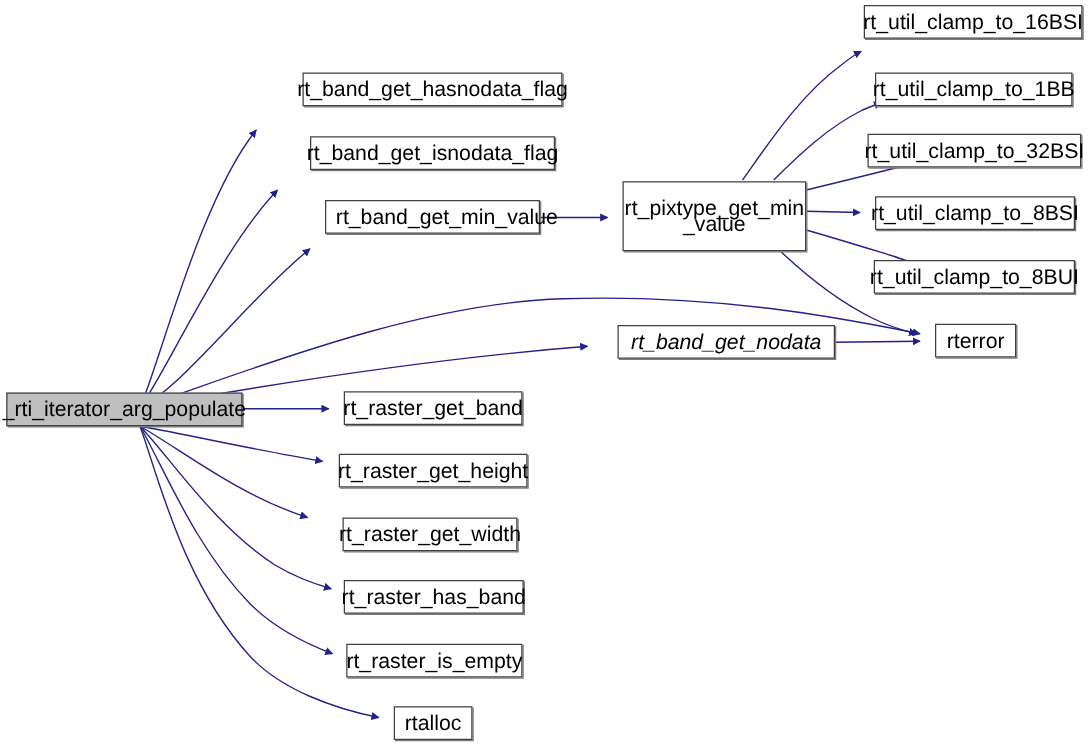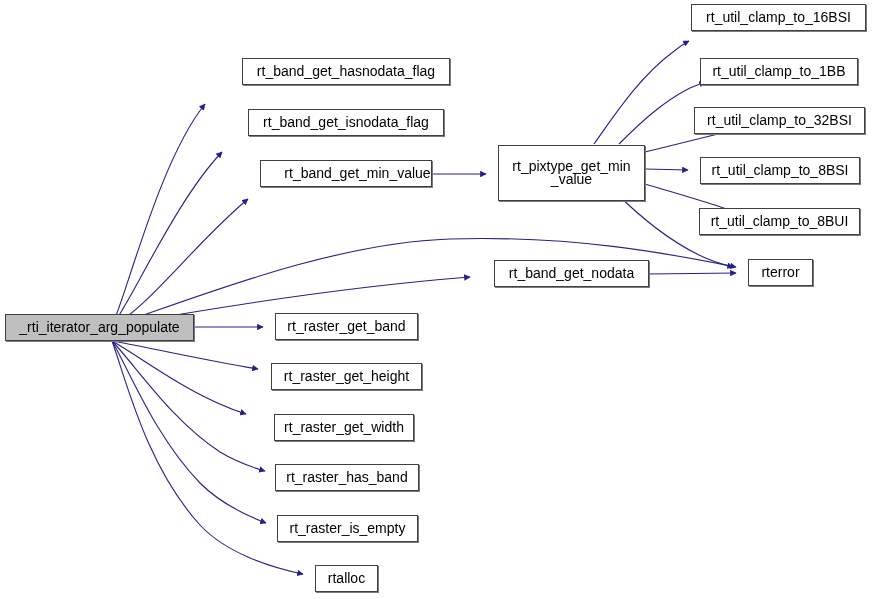--- a/index.html
+++ b/index.html
@@ -11,21 +11,21 @@
     overflow:hidden;
     font-family:"Liberation Sans","DejaVu Sans",sans-serif;
   }
   #edges{position:absolute;left:0;top:0;width:872px;height:599px;}
   .node{
     position:absolute;
     box-sizing:border-box;
     border:1px solid #404040;
     background:#ffffff;
     color:#000000;
-    font-size:14px;
+    font-size:17px;
     line-height:13.5px;
     display:flex;
     align-items:center;
     justify-content:center;
     text-align:center;
     white-space:pre;
     letter-spacing:0px;
     box-shadow:1px 1px 0 0 #7b7b7b;
   }
   .node.root{
@@ -61,21 +61,21 @@
       <path d="M645,152 C670,146 698,139 722,133 C730,131 738,129 745,127" fill="none" stroke="#22228a" stroke-width="1.1" marker-end="url(#arrowhead)"></path>
       <path d="M645,169 L688,170" fill="none" stroke="#22228a" stroke-width="1.1" marker-end="url(#arrowhead)"></path>
       <path d="M645,184 C666,190 692,198 715,205 C723,208 731,210 738,213" fill="none" stroke="#22228a" stroke-width="1.1" marker-end="url(#arrowhead)"></path>
       <path d="M613,190 C634,211 666,239 699,255 C709,260 721,264 733,267" fill="none" stroke="#22228a" stroke-width="1.1" marker-end="url(#arrowhead)"></path>
       <path d="M649,274 L736,273" fill="none" stroke="#22228a" stroke-width="1.1" marker-end="url(#arrowhead)"></path>
     </svg>
 <div class="node root" style="left: 5px; top: 314px; width: 189px; height: 27px;"><span>_rti_iterator_arg_populate</span></div>
     <div class="node" style="left: 242px; top: 58px; width: 208px; height: 27px;"><span>rt_band_get_hasnodata_flag</span></div>
     <div class="node" style="left: 248px; top: 109px; width: 196px; height: 27px;"><span>rt_band_get_isnodata_flag</span></div>
     <div class="node" style="left: 260px; top: 160px; width: 172px; height: 27px; padding-left: 23px;"><span>rt_band_get_min_value</span></div>
-    <div class="node" style="left: 494px; top: 260px; width: 155px; height: 27px;"><span>rt_band_get_nodata</span></div>
+    <div class="node" style="left: 494px; top: 260px; width: 174px; height: 27px; font-style: italic;"><span>rt_band_get_nodata</span></div>
     <div class="node" style="left: 275px; top: 313px; width: 143px; height: 27px;"><span>rt_raster_get_band</span></div>
     <div class="node" style="left: 271px; top: 363px; width: 151px; height: 27px;"><span>rt_raster_get_height</span></div>
     <div class="node" style="left: 274px; top: 414px; width: 140px; height: 27px;"><span>rt_raster_get_width</span></div>
     <div class="node" style="left: 277px; top: 515px; width: 141px; height: 27px;"><span>rt_raster_is_empty</span></div>
     <div class="node" style="left: 275px; top: 464px; width: 144px; height: 27px;"><span>rt_raster_has_band</span></div>
     <div class="node" style="left: 315px; top: 565px; width: 63px; height: 27px;"><span>rtalloc</span></div>
     <div class="node" style="left: 498px; top: 145px; width: 147px; height: 56px;"><span>rt_pixtype_get_min
 _value</span></div>
     <div class="node" style="left: 691px; top: 4px; width: 175px; height: 27px;"><span>rt_util_clamp_to_16BSI</span></div>
     <div class="node" style="left: 700px; top: 58px; width: 158px; height: 27px;"><span>rt_util_clamp_to_1BB</span></div>

